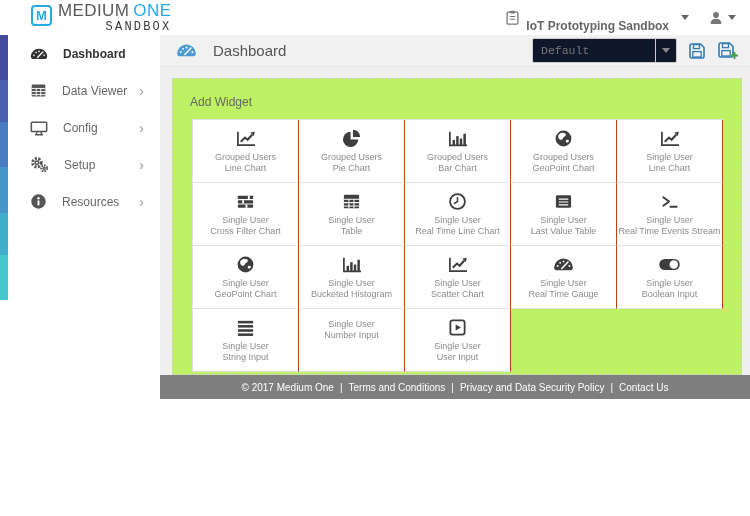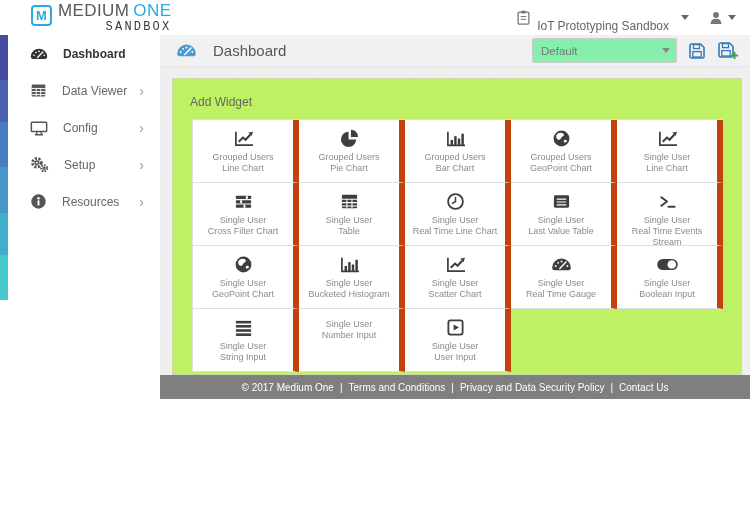--- a/index.html
+++ b/index.html
@@ -16,21 +16,21 @@
     justify-content: center; margin-top: 4px; flex-shrink: 0;
   }
   .logo-text { display: flex; flex-direction: column; align-items: flex-end; margin-left: 6px; }
   .logo-name { font-size: 17px; color: #58595B; letter-spacing: .4px; white-space: nowrap; }
   .logo-name .accent { color: #29ABE2; margin-left: 4px; }
   .logo-sub { font-family: Liberation Mono, monospace; font-size: 12px; letter-spacing: 2.2px; color: #3a3a3a; margin-top: -1px; }
   .topbar-right { display: flex; align-items: center; margin-right: 14px; color: #666; font-size: 12px; }
   .tb-group { display: flex; align-items: center; cursor: pointer; }
   .tb-group + .tb-group { margin-left: 20px; }
   .tb-group svg { color: #777; }
-  .tb-label { margin: 16px 7px 0 7px; }
+  .tb-label { margin: 16px 7px 0 7px; font-weight: bold; }
   .caret { width: 0; height: 0; border-left: 4px solid transparent; border-right: 4px solid transparent; border-top: 5px solid #666; margin-left: 5px; }
   
   .shell { display: flex; height: 371px; }
   .sidebar { width: 160px; background: #fff; position: relative; flex-shrink: 0; }
   .strip {
     position: absolute; left: 0; top: 0; width: 8px; height: 265px;
     background: linear-gradient(to bottom,
       #454CA0 0 17%, #4A5FAE 17% 33%, #477CBE 33% 50%,
       #4497C8 50% 67%, #41AFCB 67% 83%, #46C7CC 83% 100%);
   }
@@ -39,31 +39,31 @@
   .nav-item svg { color: #555; margin-right: 15px; flex-shrink: 0; }
   .nav-item.active { color: #333; font-weight: bold; }
   .nav-item.active svg { color: #333; }
   .chev { margin-left: auto; color: #999; font-size: 14px; line-height: 1; }
   
   .main { flex: 1; display: flex; flex-direction: column; background: #efefef; min-width: 0; }
   .main-header { height: 37px; background: #f1f1f1; border-bottom: 1px solid #e6e6e6; display: flex; align-items: center; padding: 0 12px 0 16px; }
   .mh-icon { color: #4A9CD3; margin-right: 16px; }
   .mh-title { font-size: 15px; color: #555; }
   .mh-right { margin-left: auto; display: flex; align-items: center; }
-  .select { width: 145px; height: 25px; background: #86efac; border: 1px solid #ccc; border-radius: 2px; display: flex; align-items: center; font-size: 11.5px; color: #777; cursor: pointer; }
+  .select { width: 145px; height: 25px; background: #0f172a; border: 1px solid #ccc; border-radius: 2px; display: flex; align-items: center; font-size: 11.5px; color: #777; cursor: pointer; font-family: Liberation Mono, monospace; }
   .select-val { flex: 1; padding-left: 8px; }
   .select-caret { width: 21px; align-self: stretch; border-left: 1px solid #ccc; display: flex; align-items: center; justify-content: center; }
   .select-caret .caret { margin-left: 0; border-top-color: #888; }
   .icon-btn { margin-left: 11px; cursor: pointer; color: #337AB7; display: flex; align-items: center; }
   
   .content { flex: 1; padding: 11px 8px 0 12px; }
   .panel { background: #bef264; border: 1px dashed #cfcfcf; height: 297px; width: 570px; }
   .panel-title { font-size: 12px; color: #666; margin: 16px 0 10px 17px; }
   .grid { width: 531px; margin-left: 19px; border-top: 1px solid #e0e0e0; border-left: 1px solid #e0e0e0; overflow: hidden; }
-  .tile { float: left; width: 106px; height: 63px; border-right: 6px solid #c2410c; border-bottom: 1px solid #e0e0e0; background: #fff; text-align: center; padding-top: 7px; cursor: pointer; }
+  .tile { float: left; width: 106px; height: 63px; border-right: 1px solid #c2410c; border-bottom: 1px solid #e0e0e0; background: #fff; text-align: center; padding-top: 7px; cursor: pointer; }
   .ti { height: 22px; display: flex; align-items: center; justify-content: center; color: #3E3E3E; }
   .glyph { font-weight: bold; font-size: 14px; color: #3E3E3E; line-height: 20px; }
   .tg { font-size: 9px; color: #8b8b8b; line-height: 12px; margin-top: 2px; }
   .tt { font-size: 9px; color: #8b8b8b; line-height: 11px; }
   
   .footer { height: 27px; background: #7F7F7F; color: #fff; font-size: 10px; display: flex; align-items: center; justify-content: center; }
   .footer span, .footer a { margin: 0 3px; color: #fff; text-decoration: none; }
   .footer a { cursor: pointer; }
   .bottom-strip { height: 8px; background: #fff; }
   svg.defs { position: absolute; width: 0; height: 0; }

